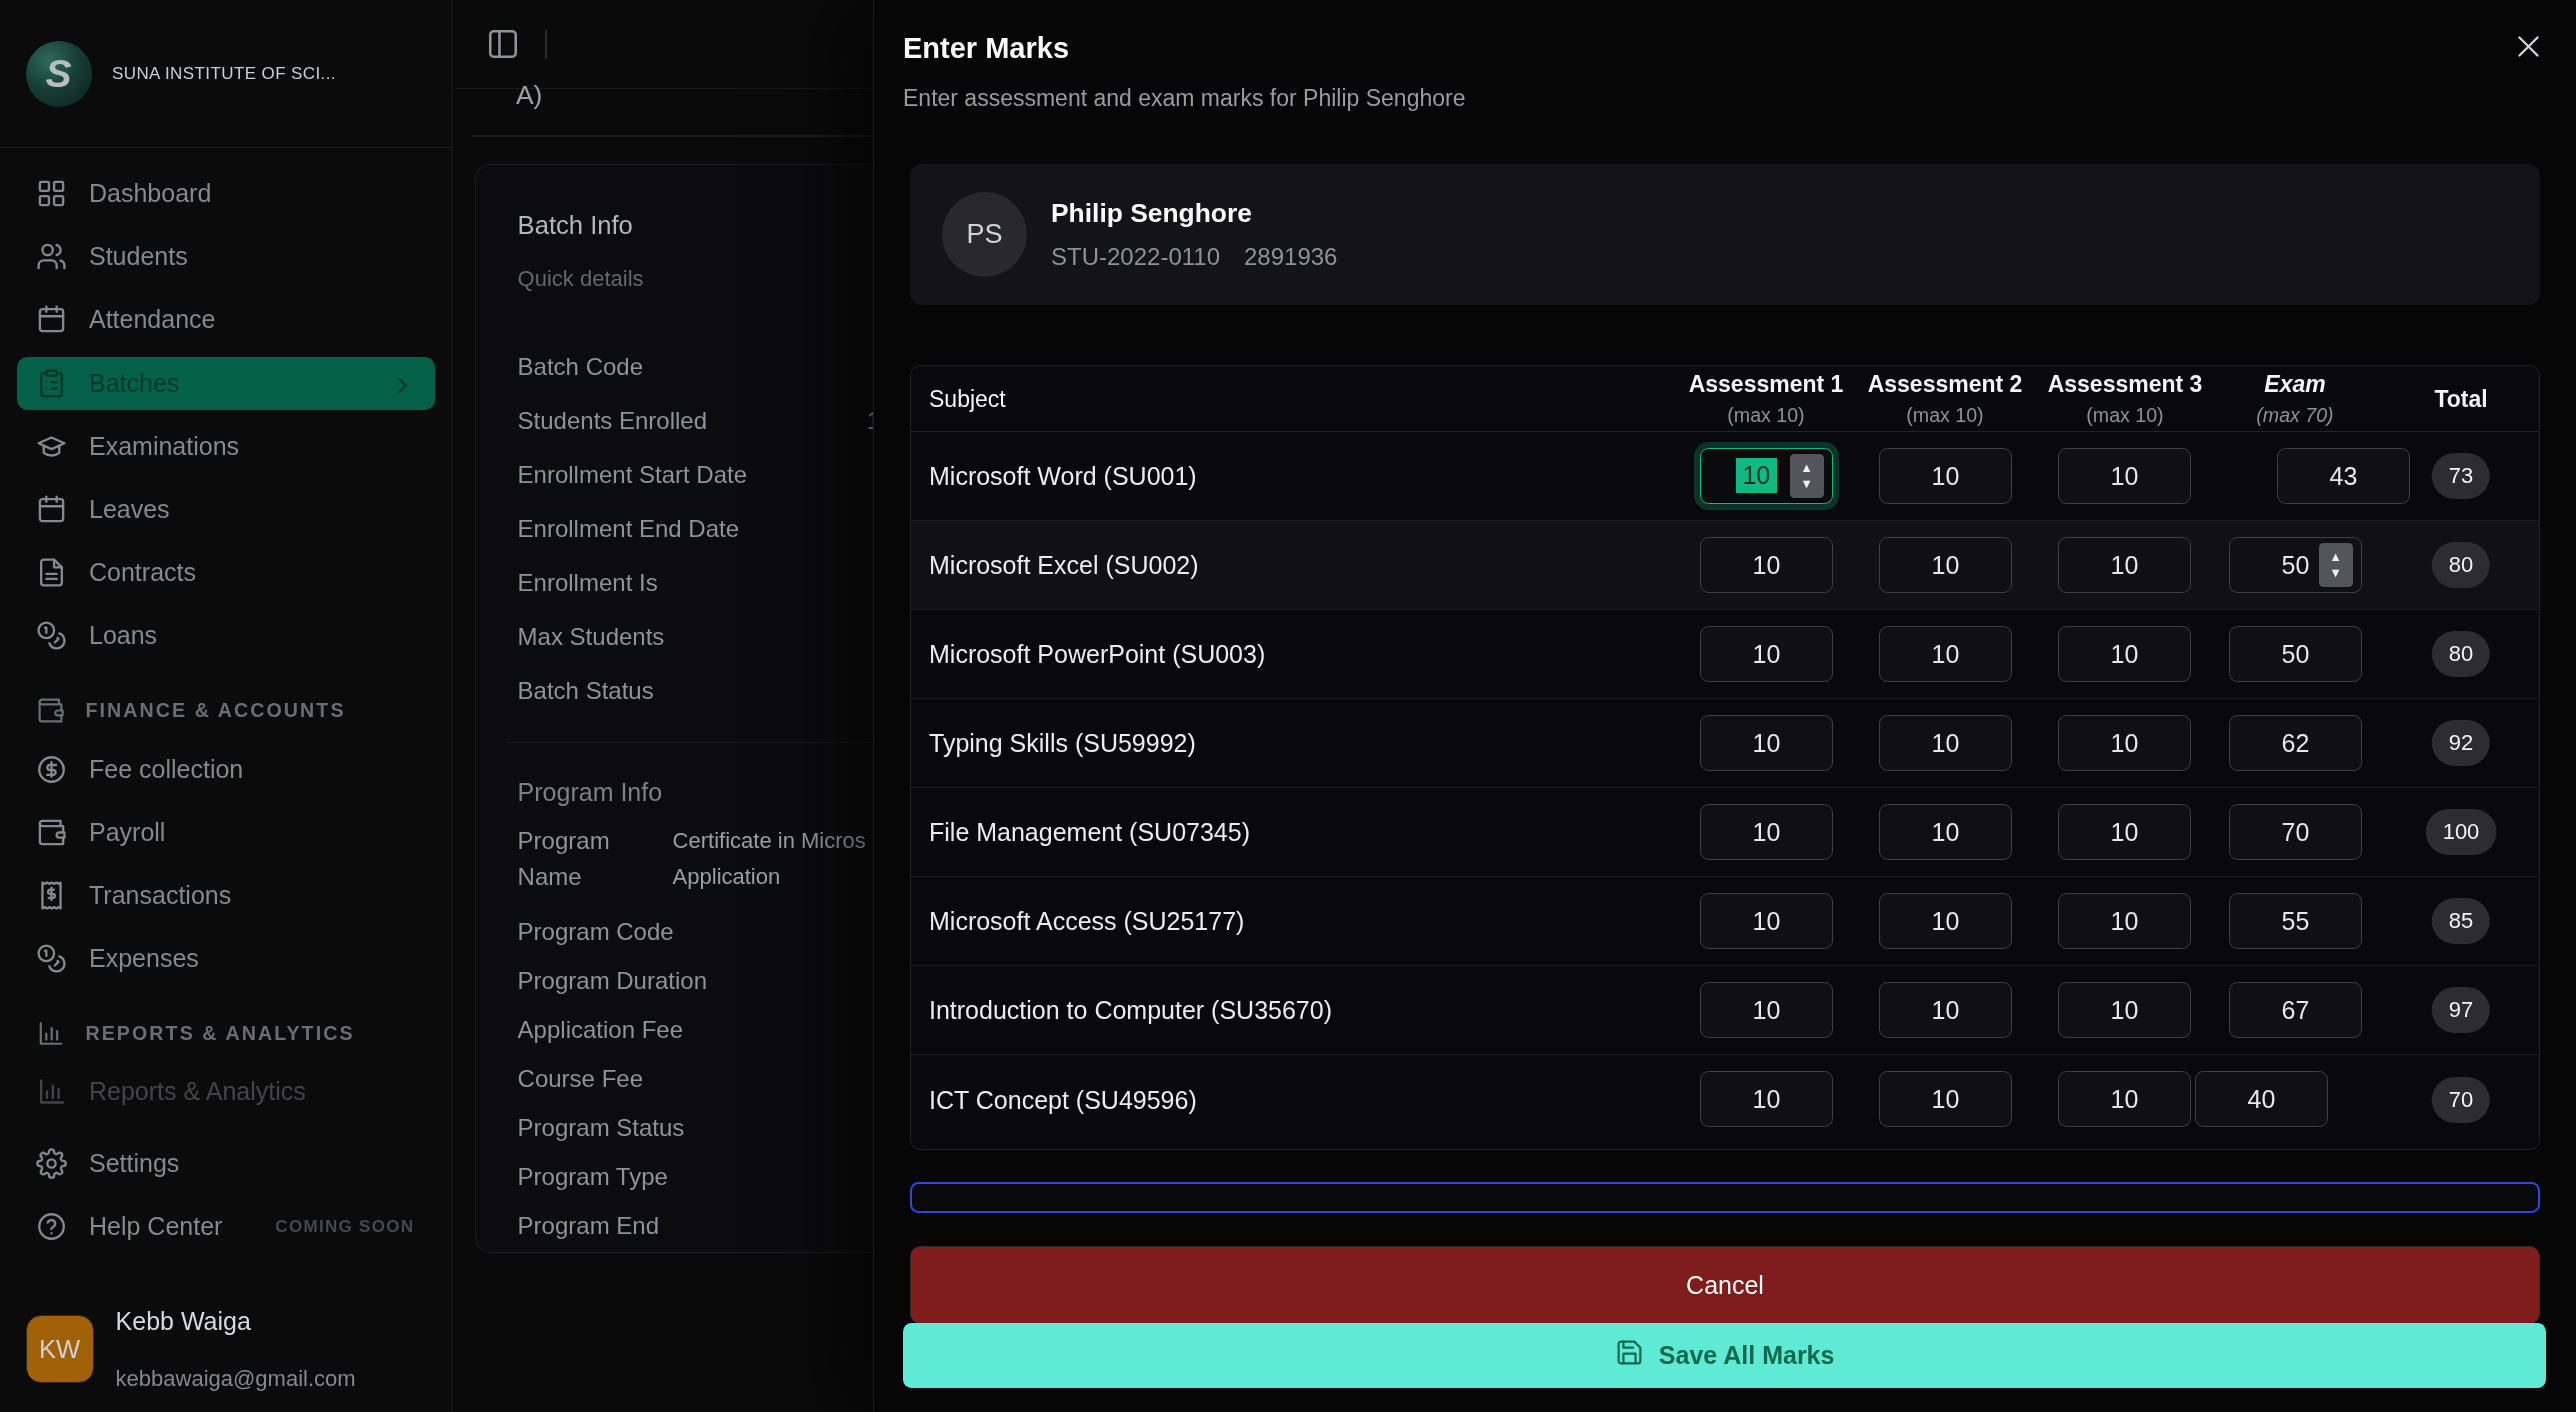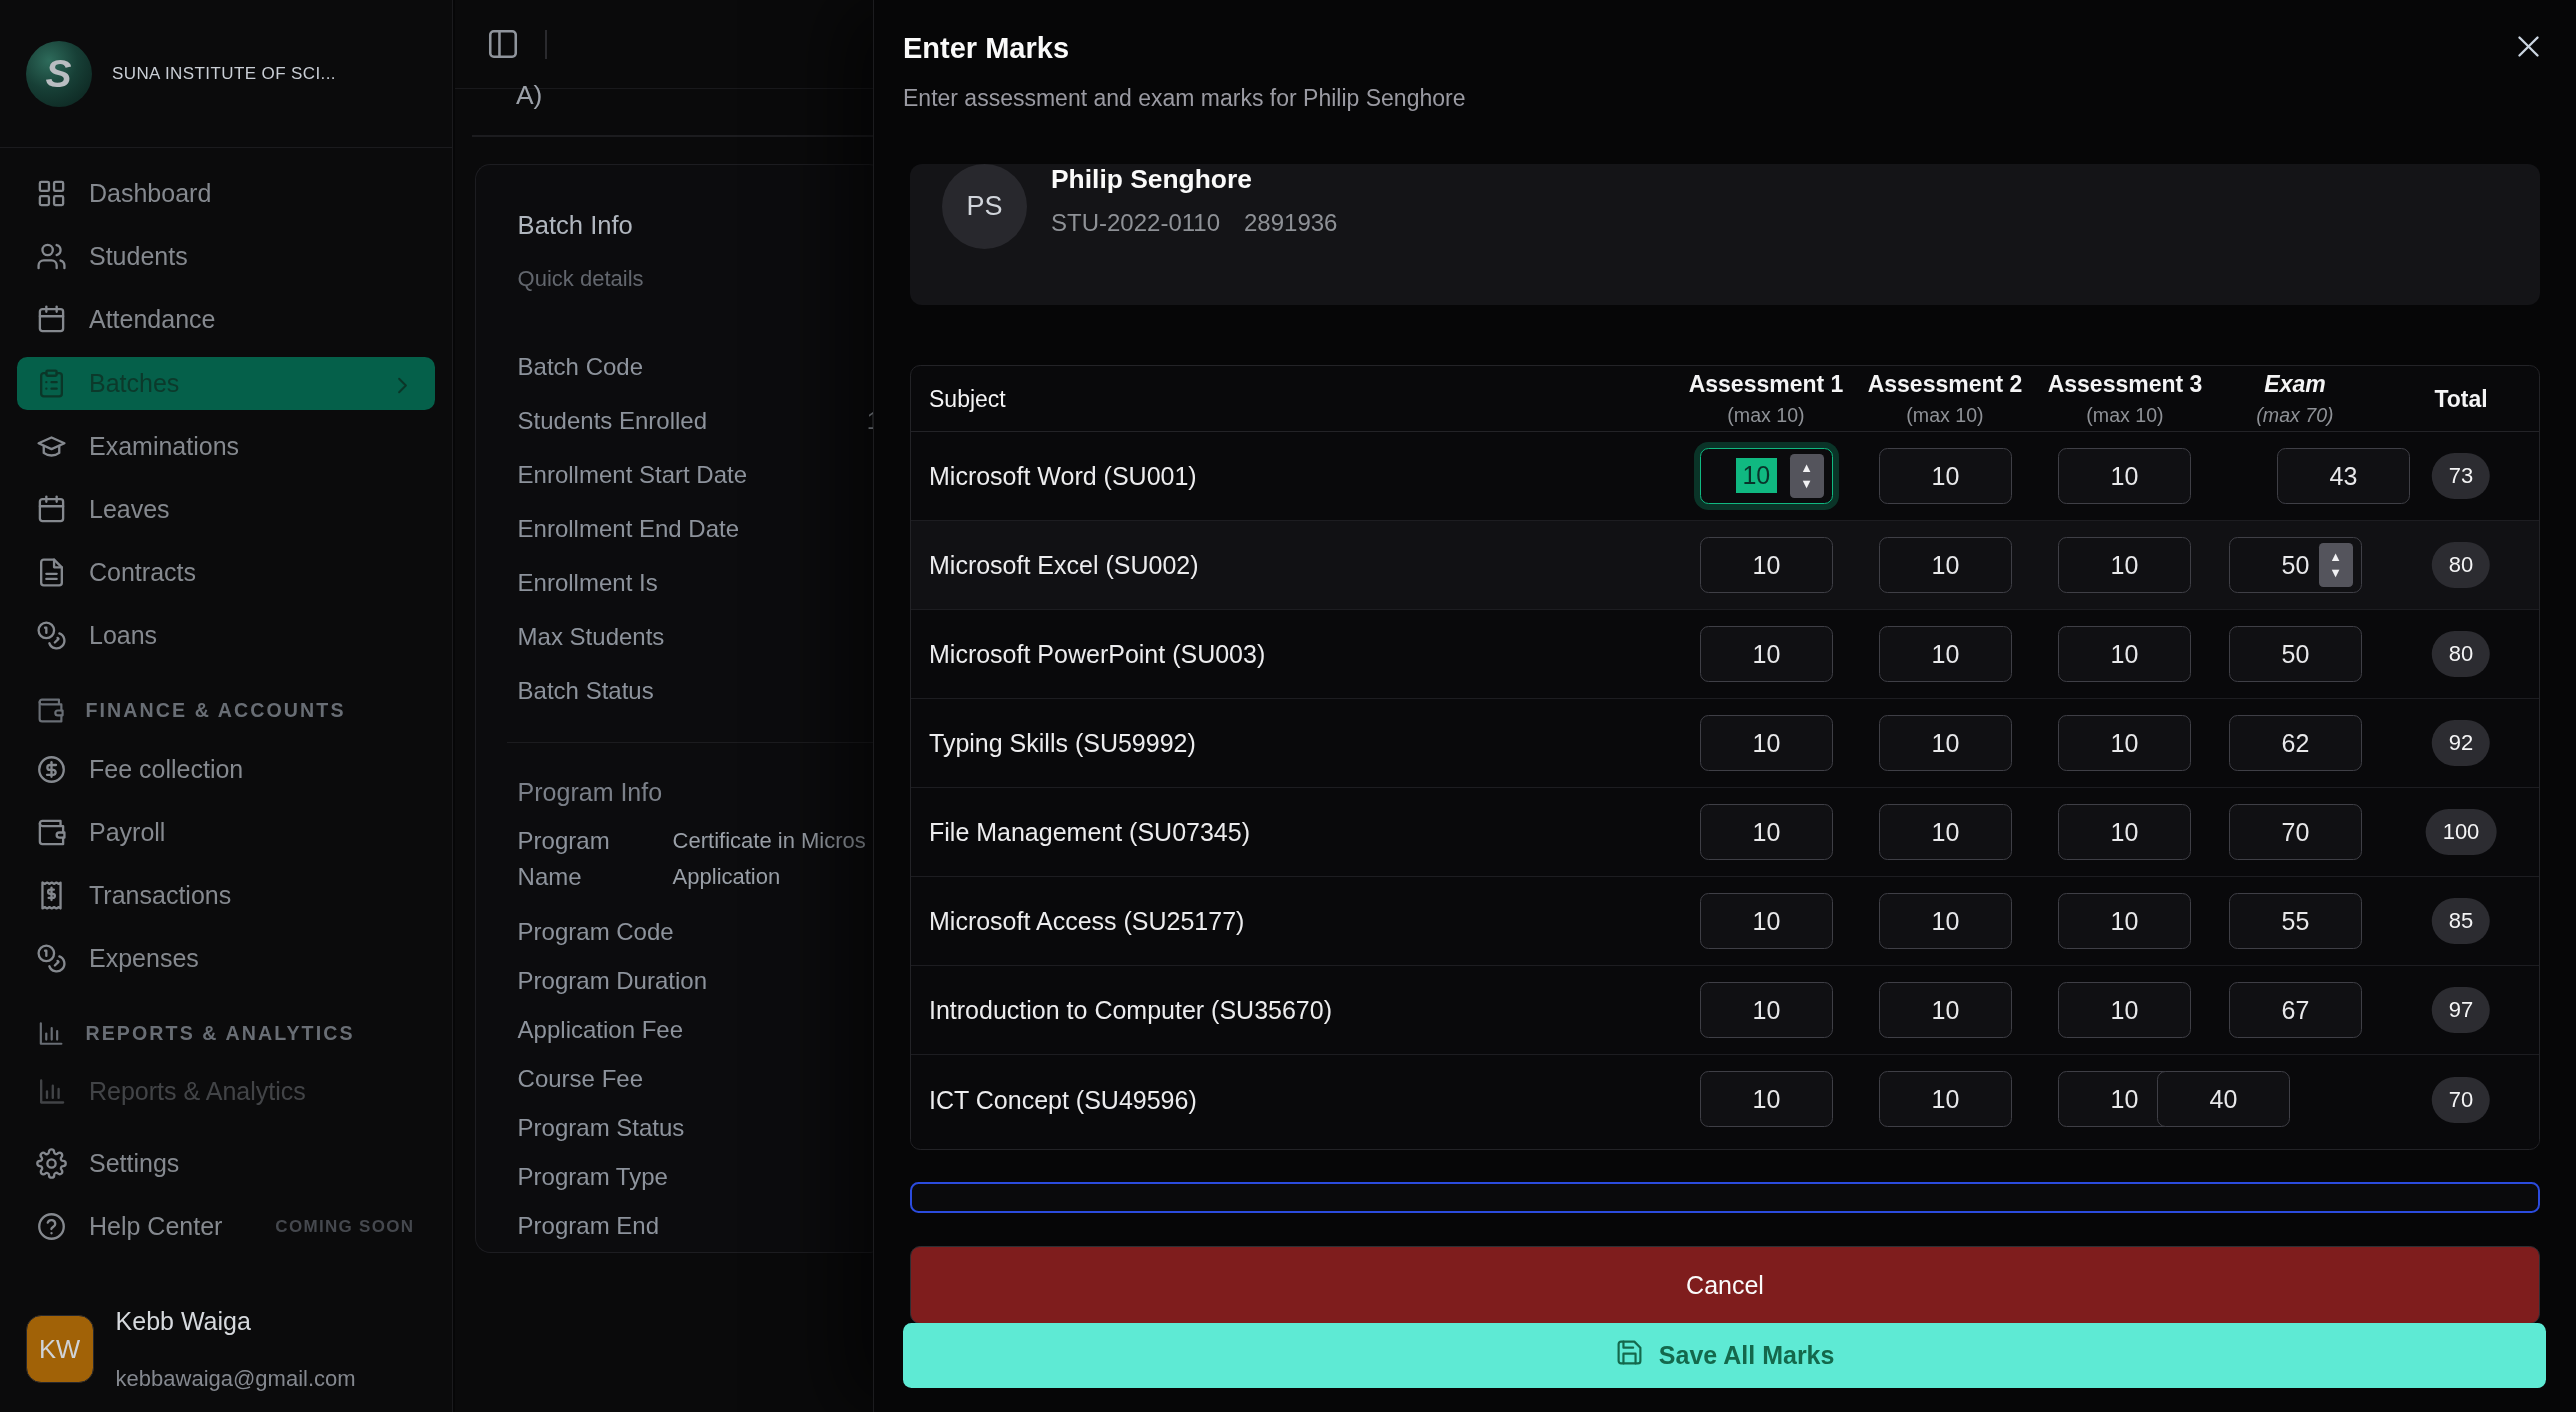--- a/index.html
+++ b/index.html
@@ -65,21 +65,21 @@
 
   
   .modal { position:absolute; left:873px; top:0; width:1703px; height:1412px; background:#060607;
     border-left:1.7px solid #1c1c1f; box-shadow:-34px 0 68px rgba(0,0,0,.55); }
   .m-title { position:absolute; left:29px; top:32px; color:#fafafa; font-size:29px; font-weight:bold; }
   .m-sub { position:absolute; left:29px; top:85px; color:#9a9aa2; font-size:23px; }
   .m-close { position:absolute; right:32px; top:31px; width:31px; height:31px; color:#cbd5e1; cursor:pointer; }
   .m-close svg { width:31px; height:31px; }
 
   .student-card { position:absolute; left:36px; top:164px; width:1630px; height:141px;
-    background:#141417; border-radius:12px; display:flex; align-items:flex-start; padding-left:32px; gap:24px; }
+    background:#141417; border-radius:12px; display:flex; align-items:center; padding-left:32px; gap:24px; }
   .st-avatar { width:85px; height:85px; border-radius:50%; background:#28282d;
     display:flex; align-items:center; justify-content:center; color:#d1d5db; font-size:27px; }
   .st-name { color:#fafafa; font-size:26.4px; font-weight:bold; margin-bottom:13.6px; }
   .st-id { color:#8e9196; font-size:24px; }
   .st-id span + span { margin-left:24px; }
 
   .marks-table { position:absolute; left:36px; top:365px; width:1630px; height:785px;
     border:1.7px solid #232327; border-radius:10.2px; overflow:hidden; background:#09090b; }
   .mt-header { position:relative; height:66px; border-bottom:1.7px solid #232327; }
   .mt-header .h-sub { display:block; font-size:19.6px; color:#8e9196; font-weight:normal; margin-top:6px; }
@@ -548,21 +548,21 @@
             <div class="subject">ICT Concept (SU49596)</div>
             <div class="mk-input" role="spinbutton" style="left: 789px;">
               <span class="num">10</span>
             </div>
             <div class="mk-input" role="spinbutton" style="left: 968px;">
               <span class="num">10</span>
             </div>
             <div class="mk-input" role="spinbutton" style="left: 1147px;">
               <span class="num">10</span>
             </div>
-            <div class="mk-input" role="spinbutton" style="left: 1246px; text-align: right;">
+            <div class="mk-input" role="spinbutton" style="left: 1284px; text-align: right;">
               <span class="num">40</span>
             </div>
             <div class="total-pill">70</div>
           </div>
         </div>
     </div>
 
     <div class="blue-strip"></div>
     <div class="btn-cancel">Cancel</div>
     <div class="btn-save">

